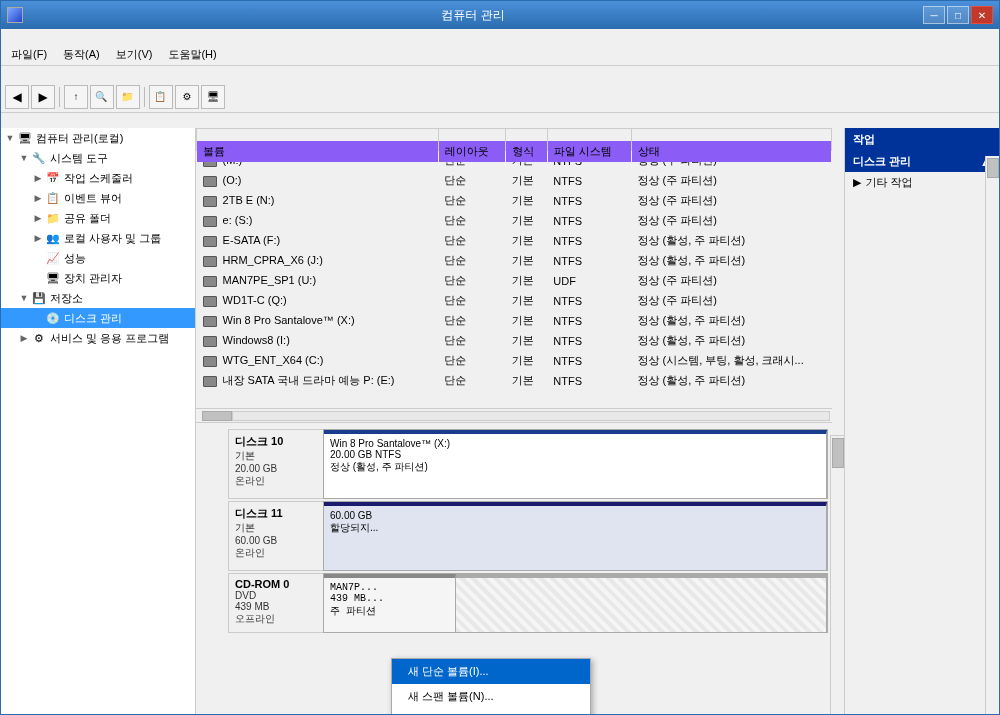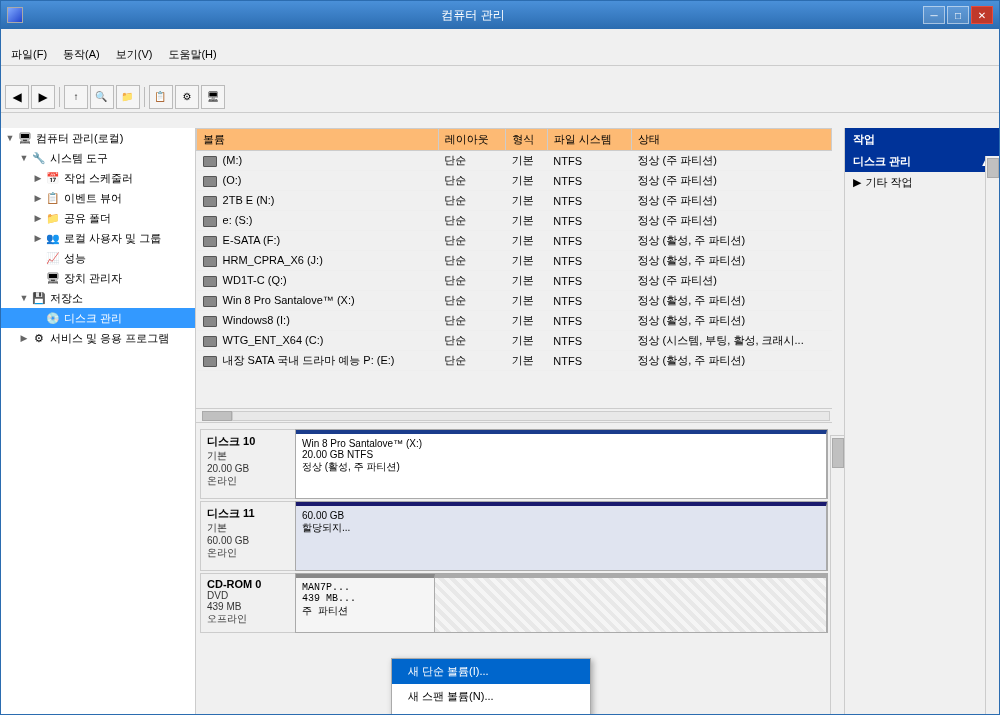--- a/index.html
+++ b/index.html
@@ -110,23 +110,23 @@
       flex: 1;
       overflow-y: auto;
       overflow-x: auto;
     }
     table {
       width: 100%;
       border-collapse: collapse;
       font-size: 11px;
     }
     thead tr {
-      background: #fdba74;
+      background: #8b5cf6;
       position: sticky;
-      top: 0;
+      top: 12px;
     }
     thead th {
       border: 1px solid #ccc;
       padding: 3px 6px;
       text-align: left;
       font-weight: normal;
       cursor: pointer;
       white-space: nowrap;
     }
     tbody td {
@@ -134,20 +134,21 @@
       padding: 2px 6px;
       white-space: nowrap;
     }
 
     
     .disk-map-area {
       flex: 1;
       overflow-y: auto;
       background: #f0f0f0;
       padding: 0;
+      margin-left: 28px;
     }
 
     
     .actions-panel {
       width: 155px;
       background: #f0f0f0;
       border-left: 1px solid #ccc;
       display: flex;
       flex-direction: column;
       margin-left: 12px;
@@ -427,20 +428,30 @@
     </tr>
                 <tr>
       <td>
         <span style="display:inline-block;width:14px;height:11px;background:#888;border:1px solid #555;border-radius:1px;vertical-align:middle;margin-right:3px;"></span>
         HRM_CPRA_X6 (J:)
       </td>
       <td>단순</td>
       <td>기본</td>
       <td>NTFS</td>
       <td>정상 (활성, 주 파티션)</td>
+    </tr>
+                <tr>
+      <td>
+        <span style="display:inline-block;width:14px;height:11px;background:#888;border:1px solid #555;border-radius:1px;vertical-align:middle;margin-right:3px;"></span>
+        MAN7PE_SP1 (U:)
+      </td>
+      <td>단순</td>
+      <td>기본</td>
+      <td>UDF</td>
+      <td>정상 (주 파티션)</td>
     </tr>
                 <tr>
       <td>
         <span style="display:inline-block;width:14px;height:11px;background:#888;border:1px solid #555;border-radius:1px;vertical-align:middle;margin-right:3px;"></span>
         WD1T-C (Q:)
       </td>
       <td>단순</td>
       <td>기본</td>
       <td>NTFS</td>
       <td>정상 (주 파티션)</td>

